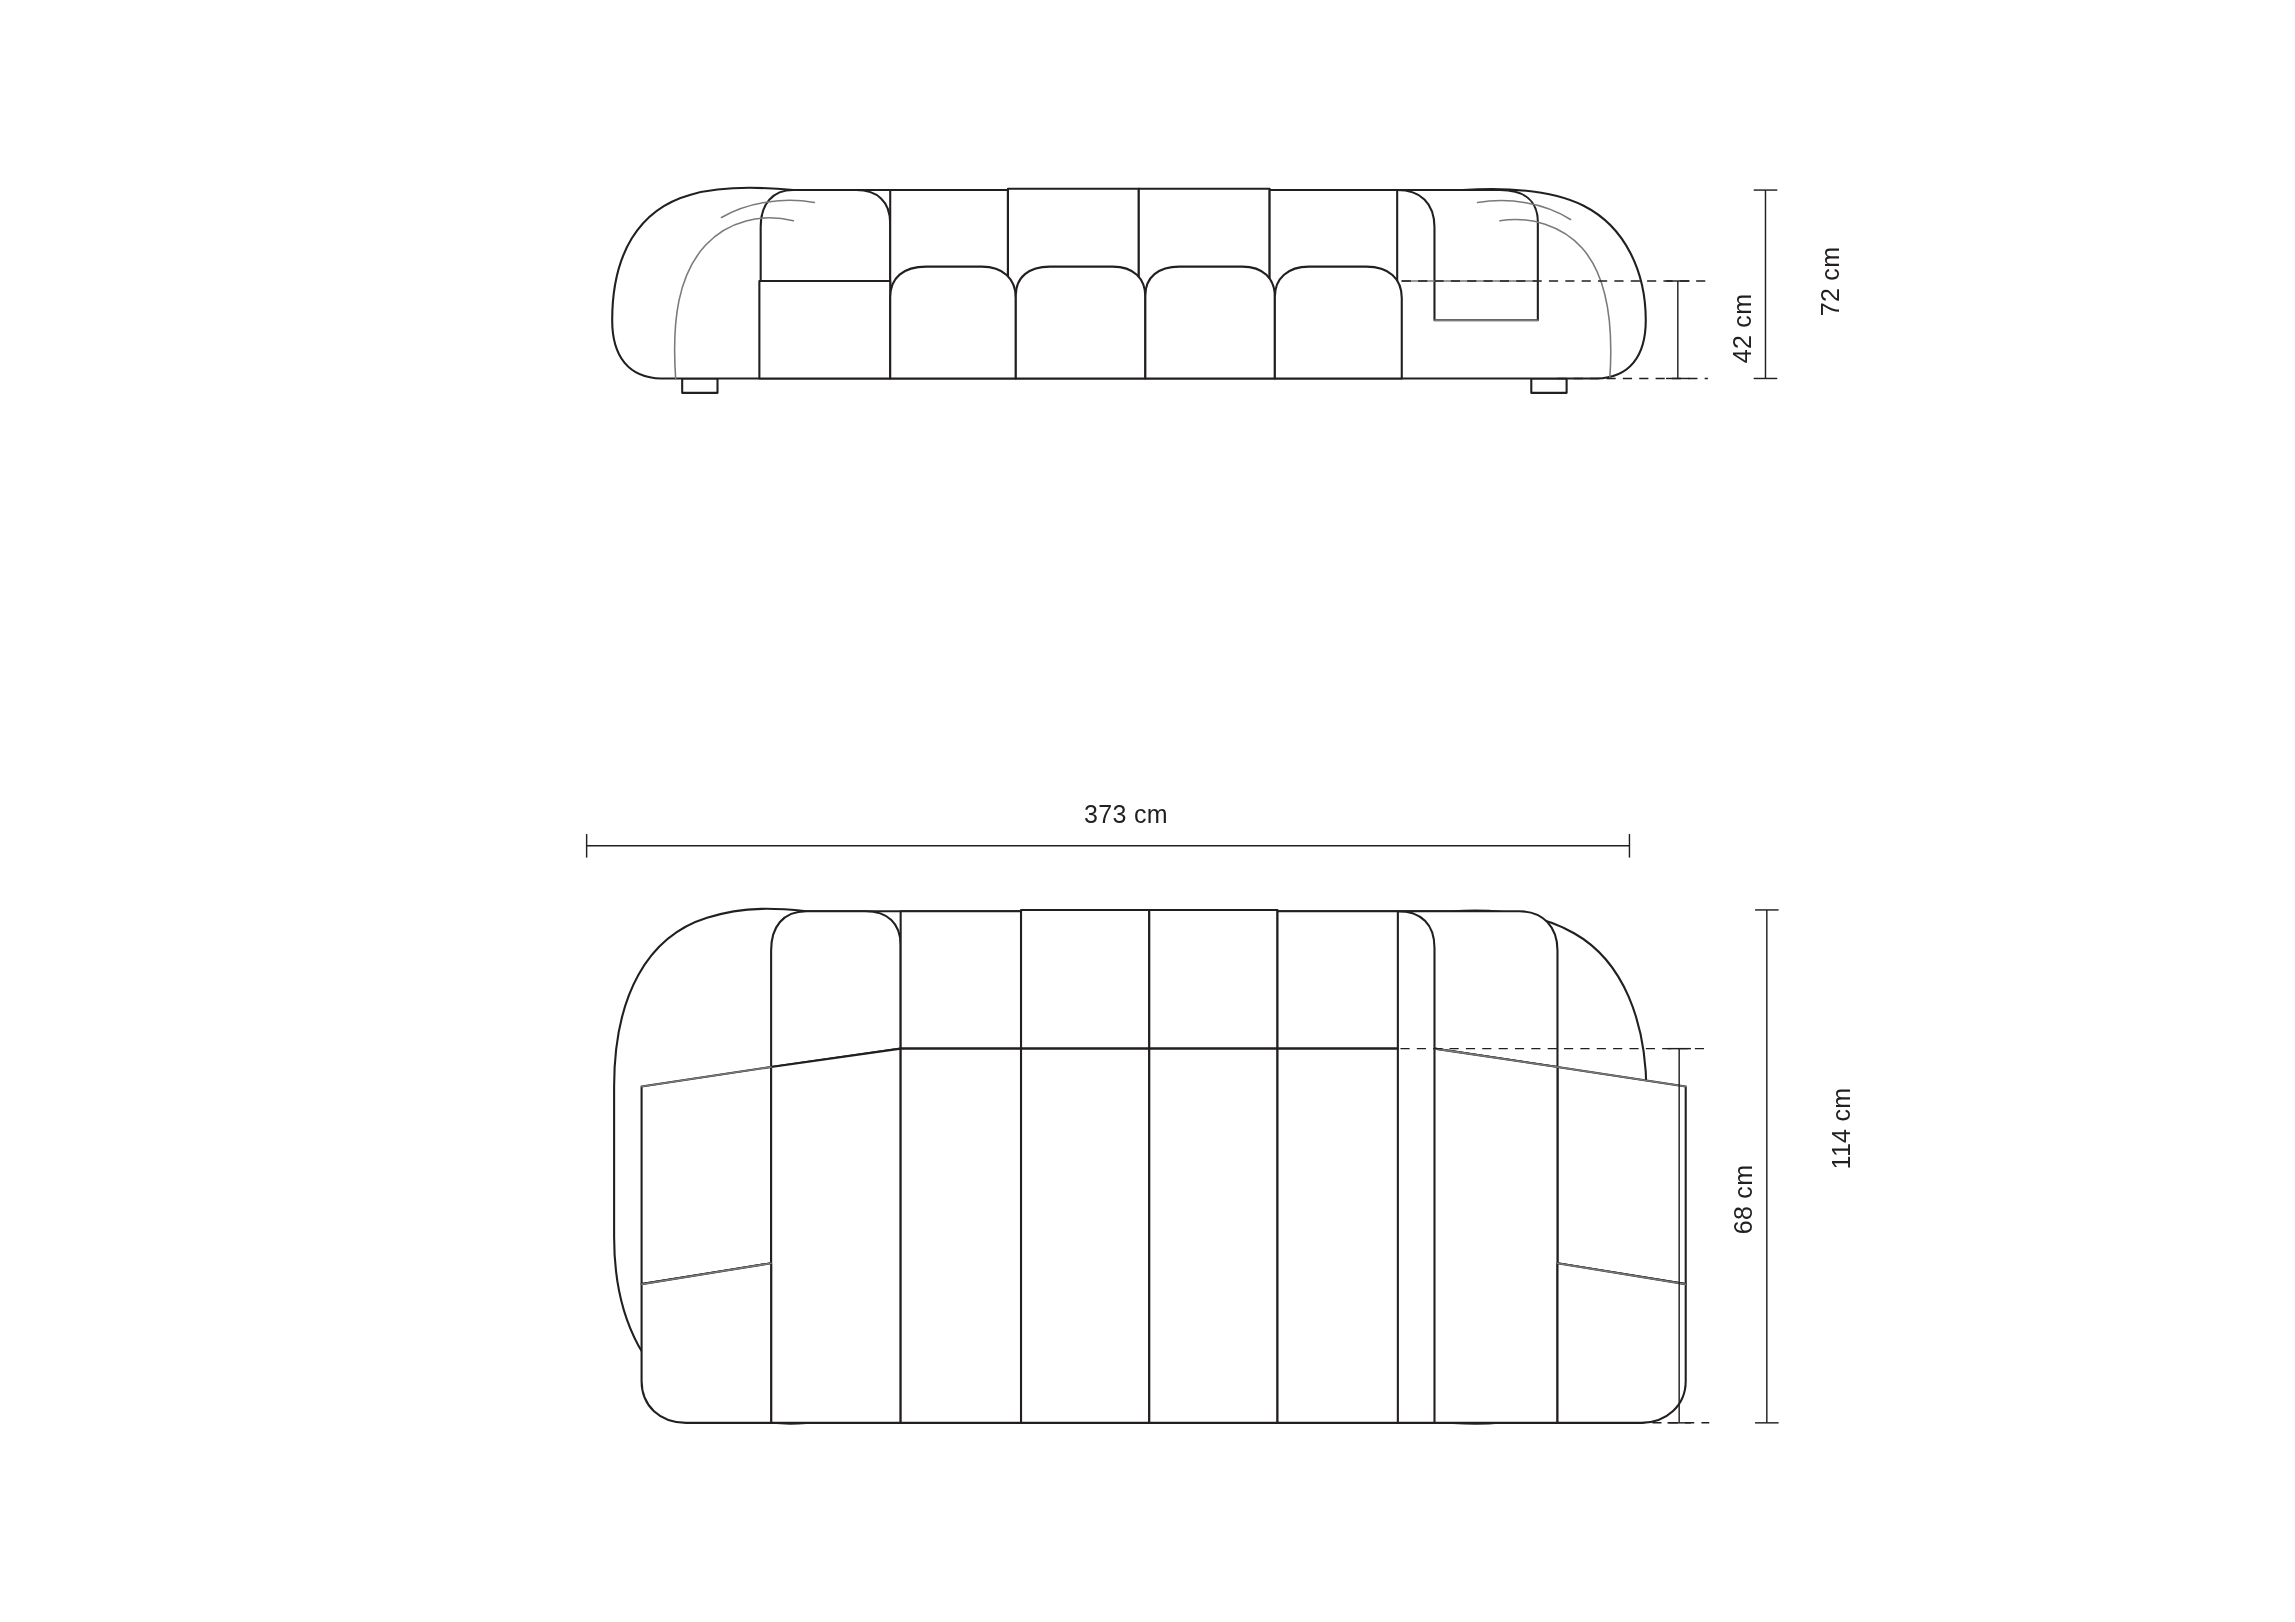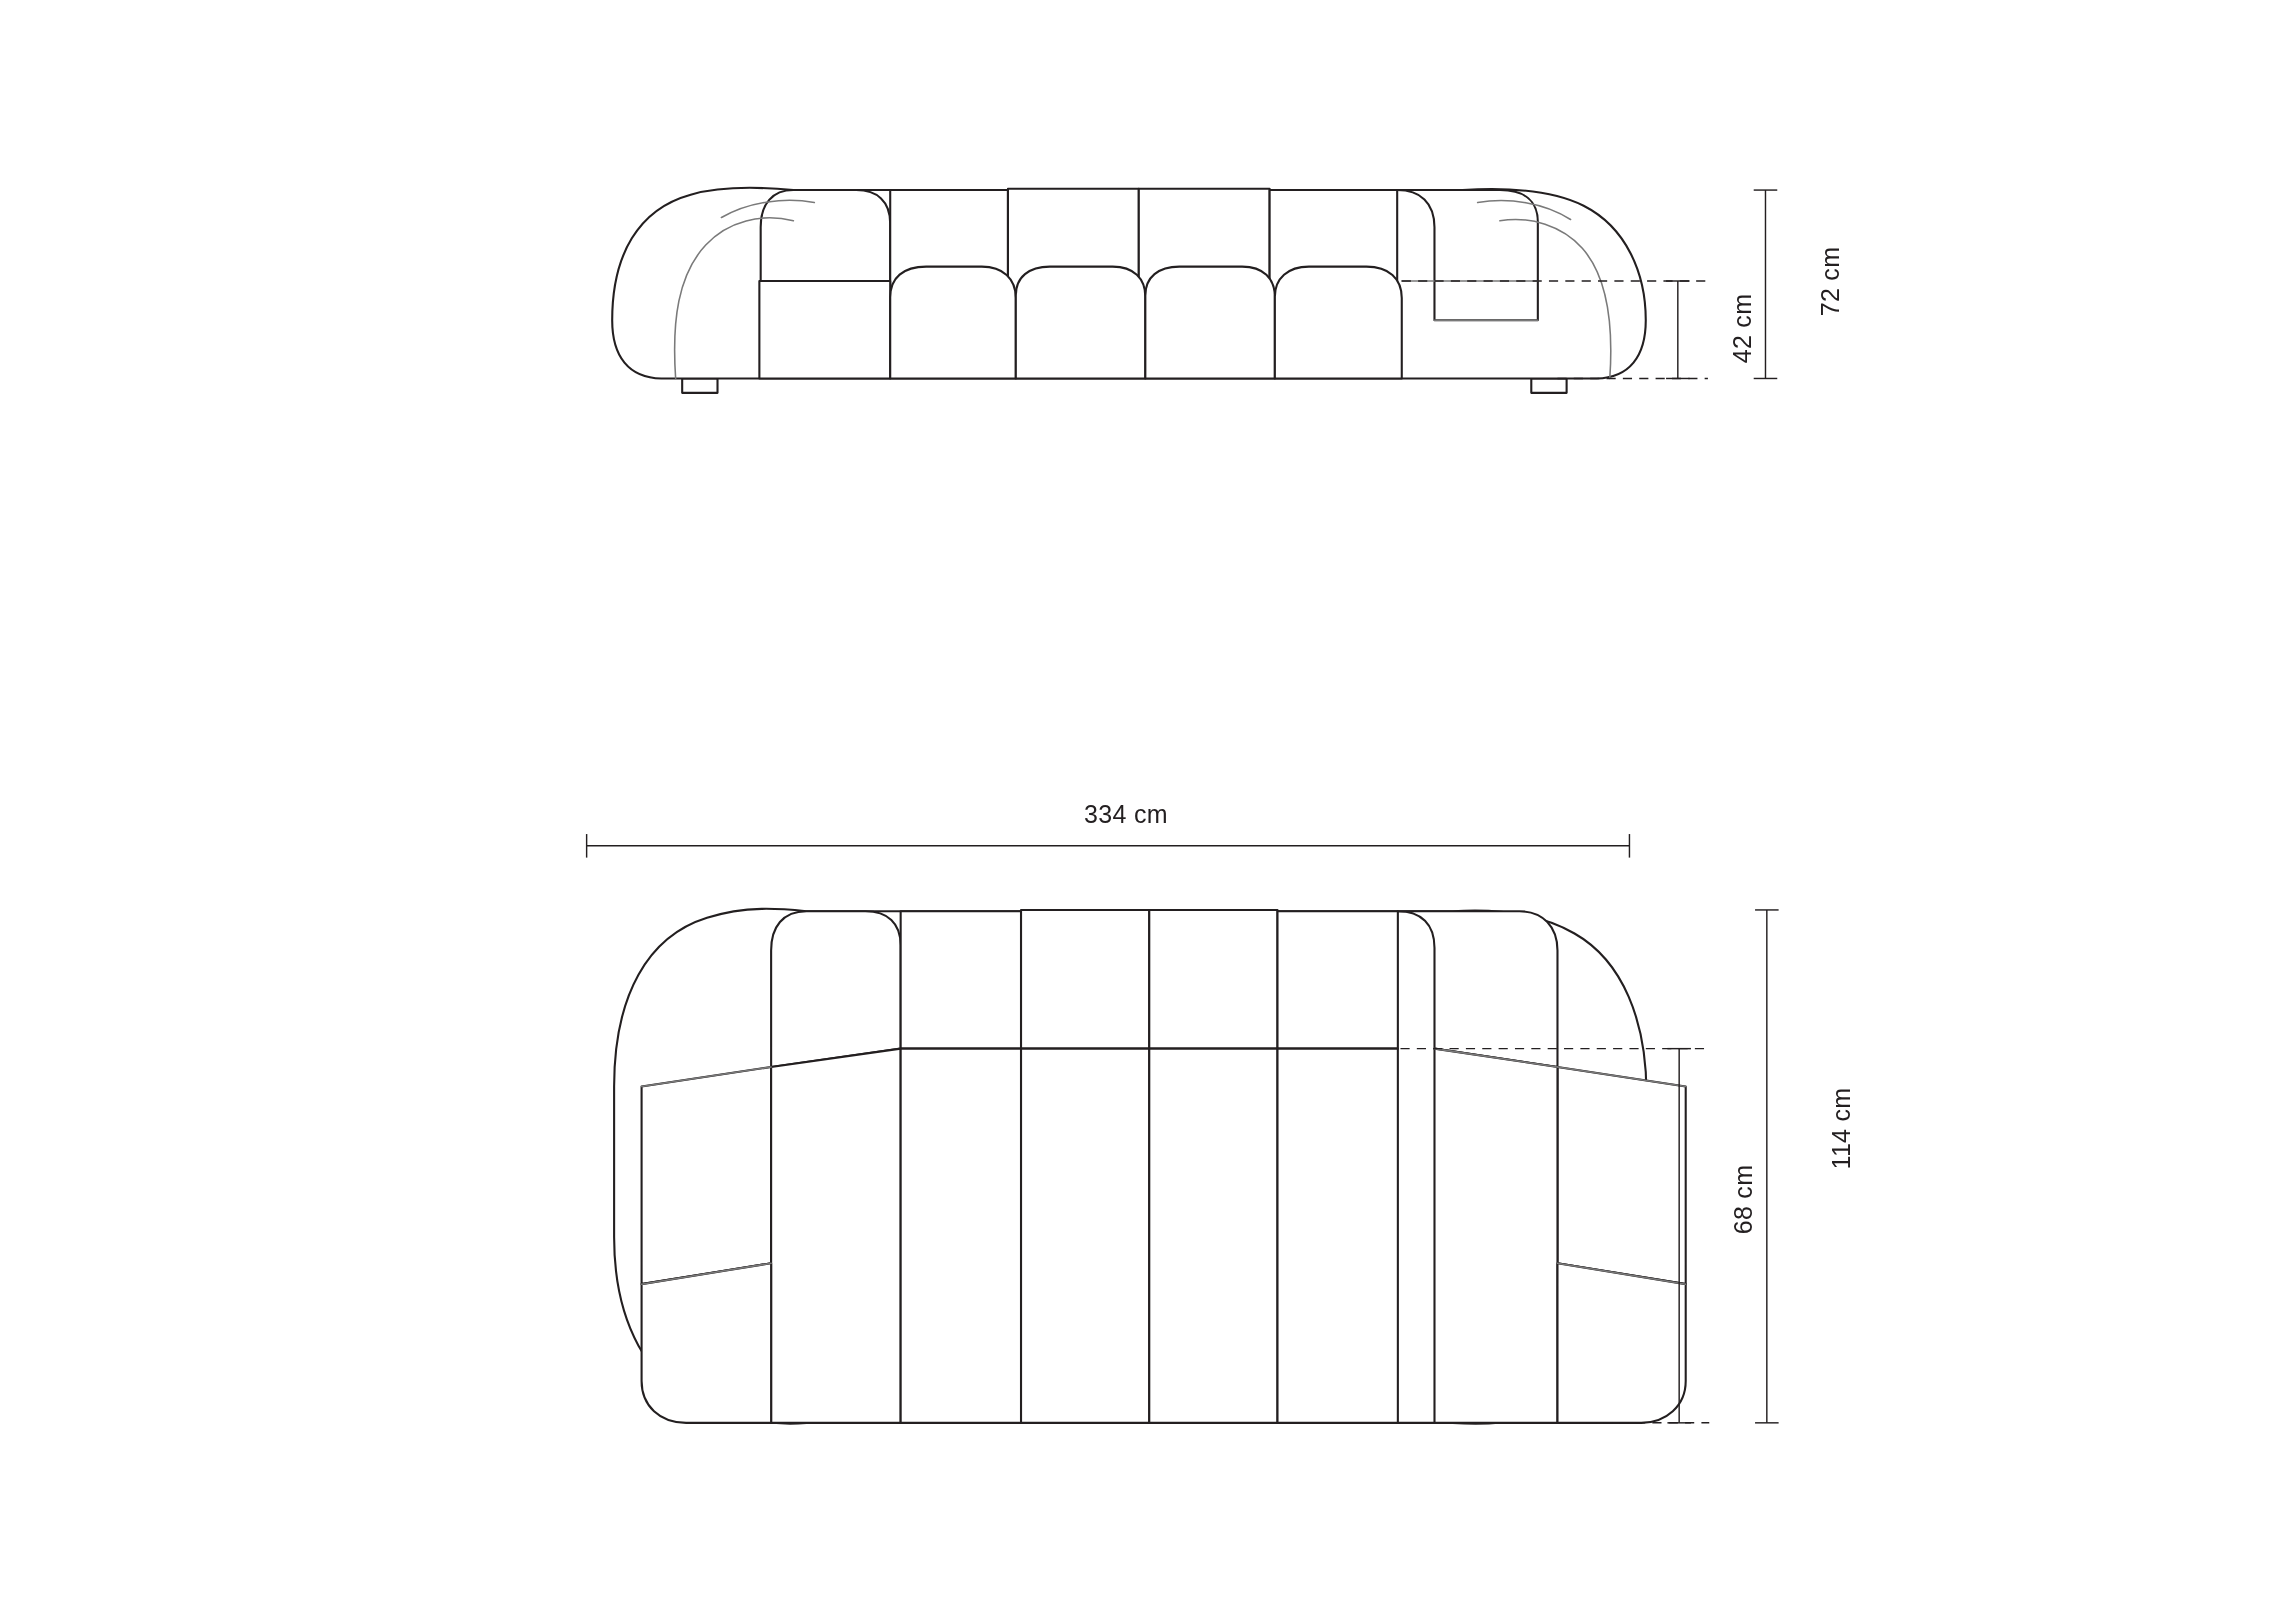--- a/index.html
+++ b/index.html
@@ -163,21 +163,21 @@
         <path d="M1726 372 V944"></path>
         <path d="M1708 372 H1744"></path>
         <path d="M1708 944 H1744"></path>
 
         <path d="M1860 160 V944"></path>
         <path d="M1842 160 H1878"></path>
         <path d="M1842 944 H1878"></path>
       </g>
     </svg>
 
-    <div class="dim-label" style="left:504px; top:-5.2px; width:144px; text-align:center;">334 cm</div>
+    <div class="dim-label" style="left:504px; top:-5.2px; width:144px; text-align:center;">373 cm</div>
 
     <div class="dim-label vertical" style="left:1141px; top:380px; width:105px; text-align:center;">68 cm</div>
 
     <div class="dim-label vertical" style="left:1229px; top:309px; width:124px; text-align:center;">114 cm</div>
   </div>
 
 </div>
 
 
 </body></html>

